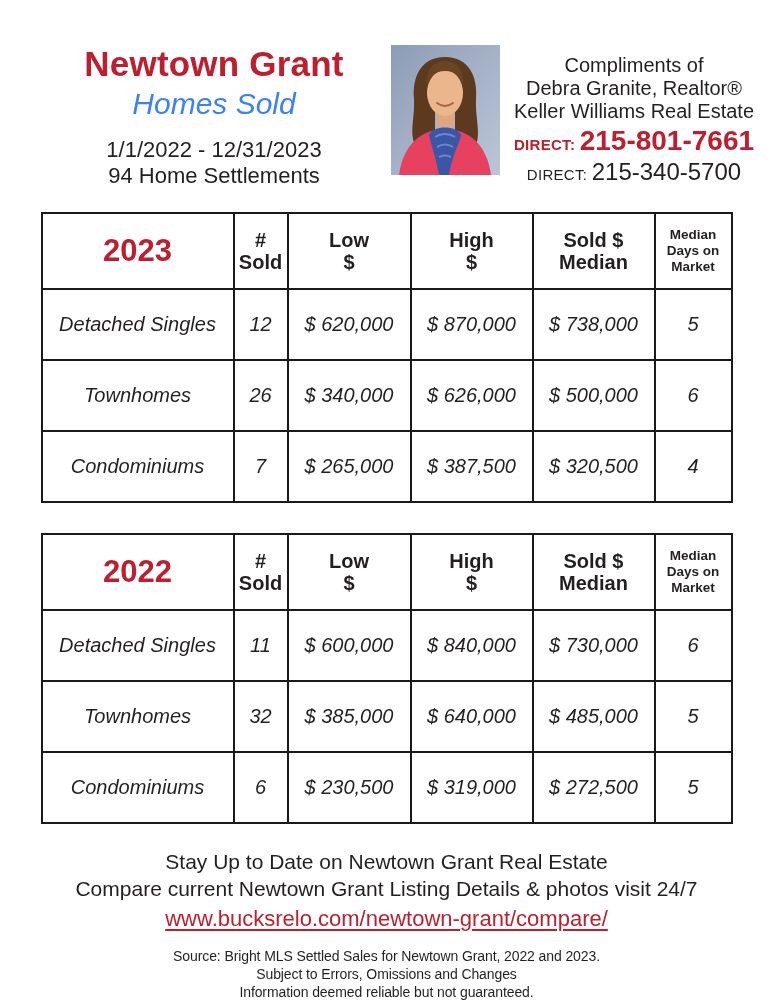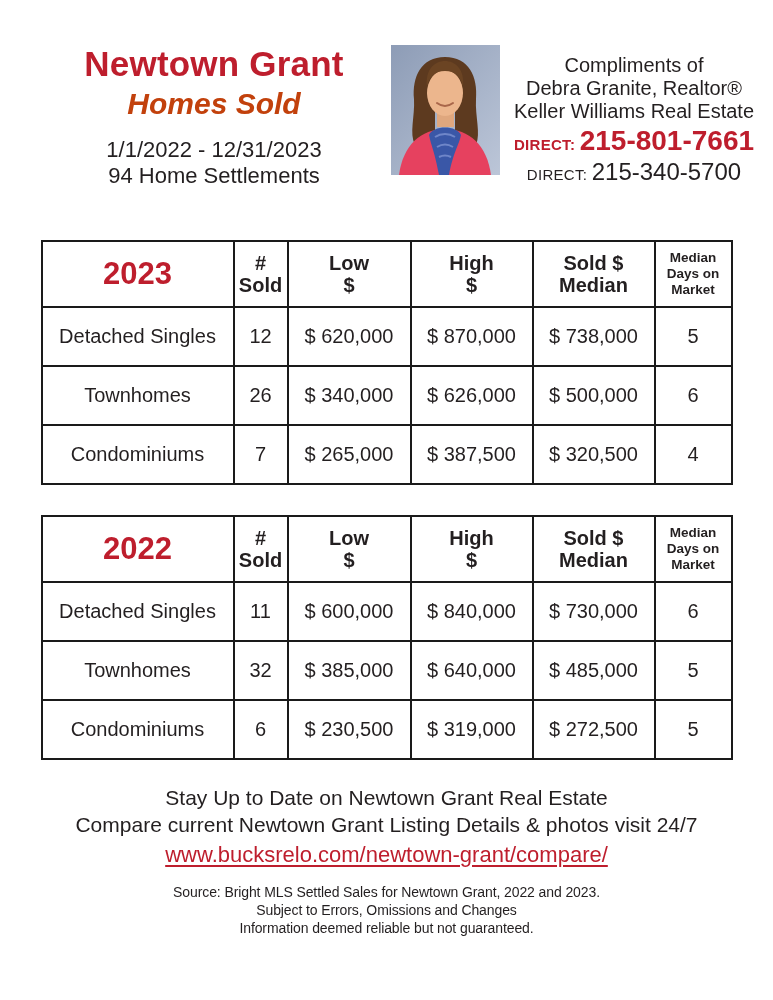--- a/index.html
+++ b/index.html
@@ -9,32 +9,32 @@
     color: #231f20;
   }
   .page {
     position: relative;
     width: 773px;
     height: 1000px;
     background: #ffffff;
     overflow: hidden;
   }
   
-  .header { position: relative; height: 240px; }
+  .header { position: relative; height: 212px; }
   .title-block {
     position: absolute; left: 38px; top: 44px;
     width: 352px; text-align: center;
   }
   .title-main {
     margin: 0; font-size: 35px; font-weight: 700;
     color: #be1e2d; letter-spacing: 0.2px;
   }
   .title-sub {
-    margin: 3px 0 16px 0; font-size: 30px; font-weight: 700;
-    font-style: italic; color: #c2410c;
+    margin: 3px 0 16px 0; font-size: 30px; font-weight: 400;
+    font-style: italic; color: #3b82f6;
   }
   .title-meta { margin: 0; font-size: 22px; line-height: 1.18; color: #231f20; }
 
   .photo {
     position: absolute; left: 391px; top: 45px;
     width: 109px; height: 130px; overflow: hidden;
   }
   .photo svg { display: block; }
 
   .contact-block {
@@ -53,22 +53,22 @@
   
   table.sales {
     width: 690px; margin: 0 auto;
     border-collapse: collapse; table-layout: fixed;
   }
   table.sales.second { margin-top: 30px; }
   table.sales th, table.sales td {
     border: 2px solid #1a1a1a; text-align: center; vertical-align: middle;
     padding: 0 2px;
   }
-  table.sales tr.head th { height: 66px; }
-  table.sales tr.body td { height: 59px; }
+  table.sales tr.head th { height: 76px; }
+  table.sales tr.body td { height: 71px; font-style: italic; }
   .year-cell { font-size: 31px; font-weight: 700; color: #be1e2d; }
   .hdr { font-size: 20px; font-weight: 700; color: #231f20; white-space: pre-line; line-height: 1.12; }
   .hdr-small { font-size: 13.5px; font-weight: 700; color: #231f20; white-space: pre-line; line-height: 1.18; }
   .cell { font-size: 20px; color: #231f20; }
 
   
   .promo {
     margin-top: 24px; text-align: center;
     font-size: 21px; line-height: 1.3; color: #231f20;
   }

